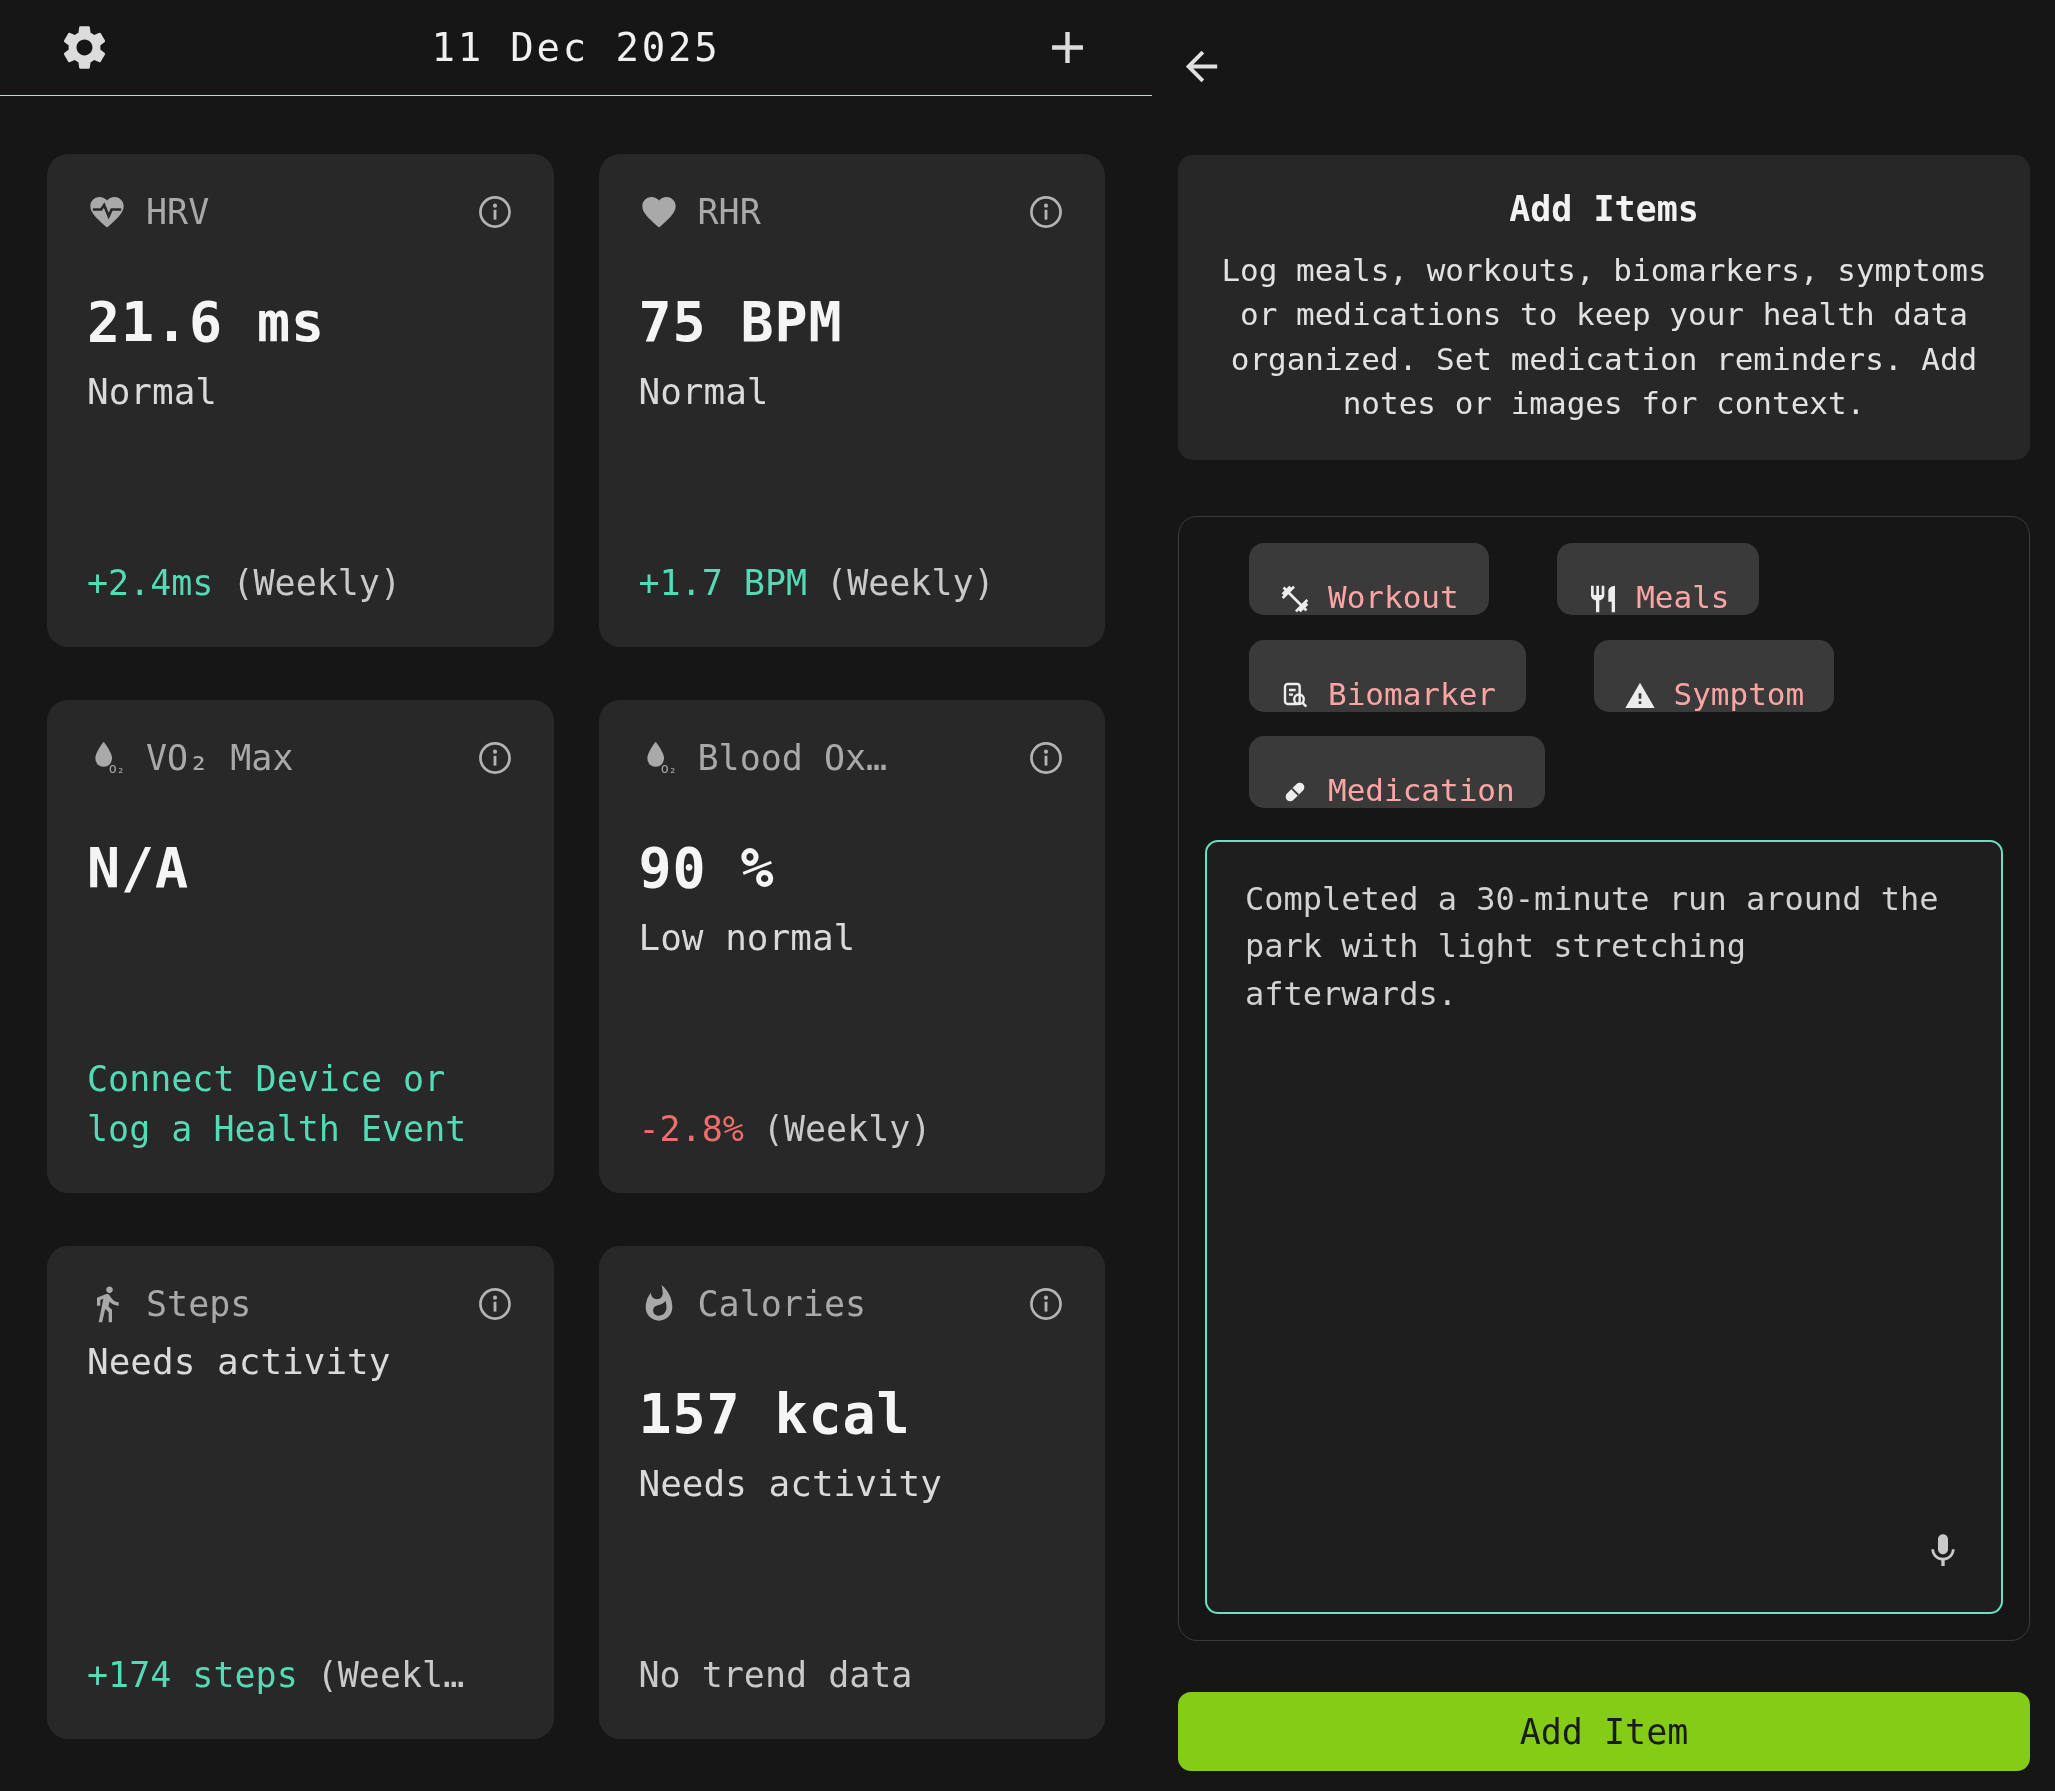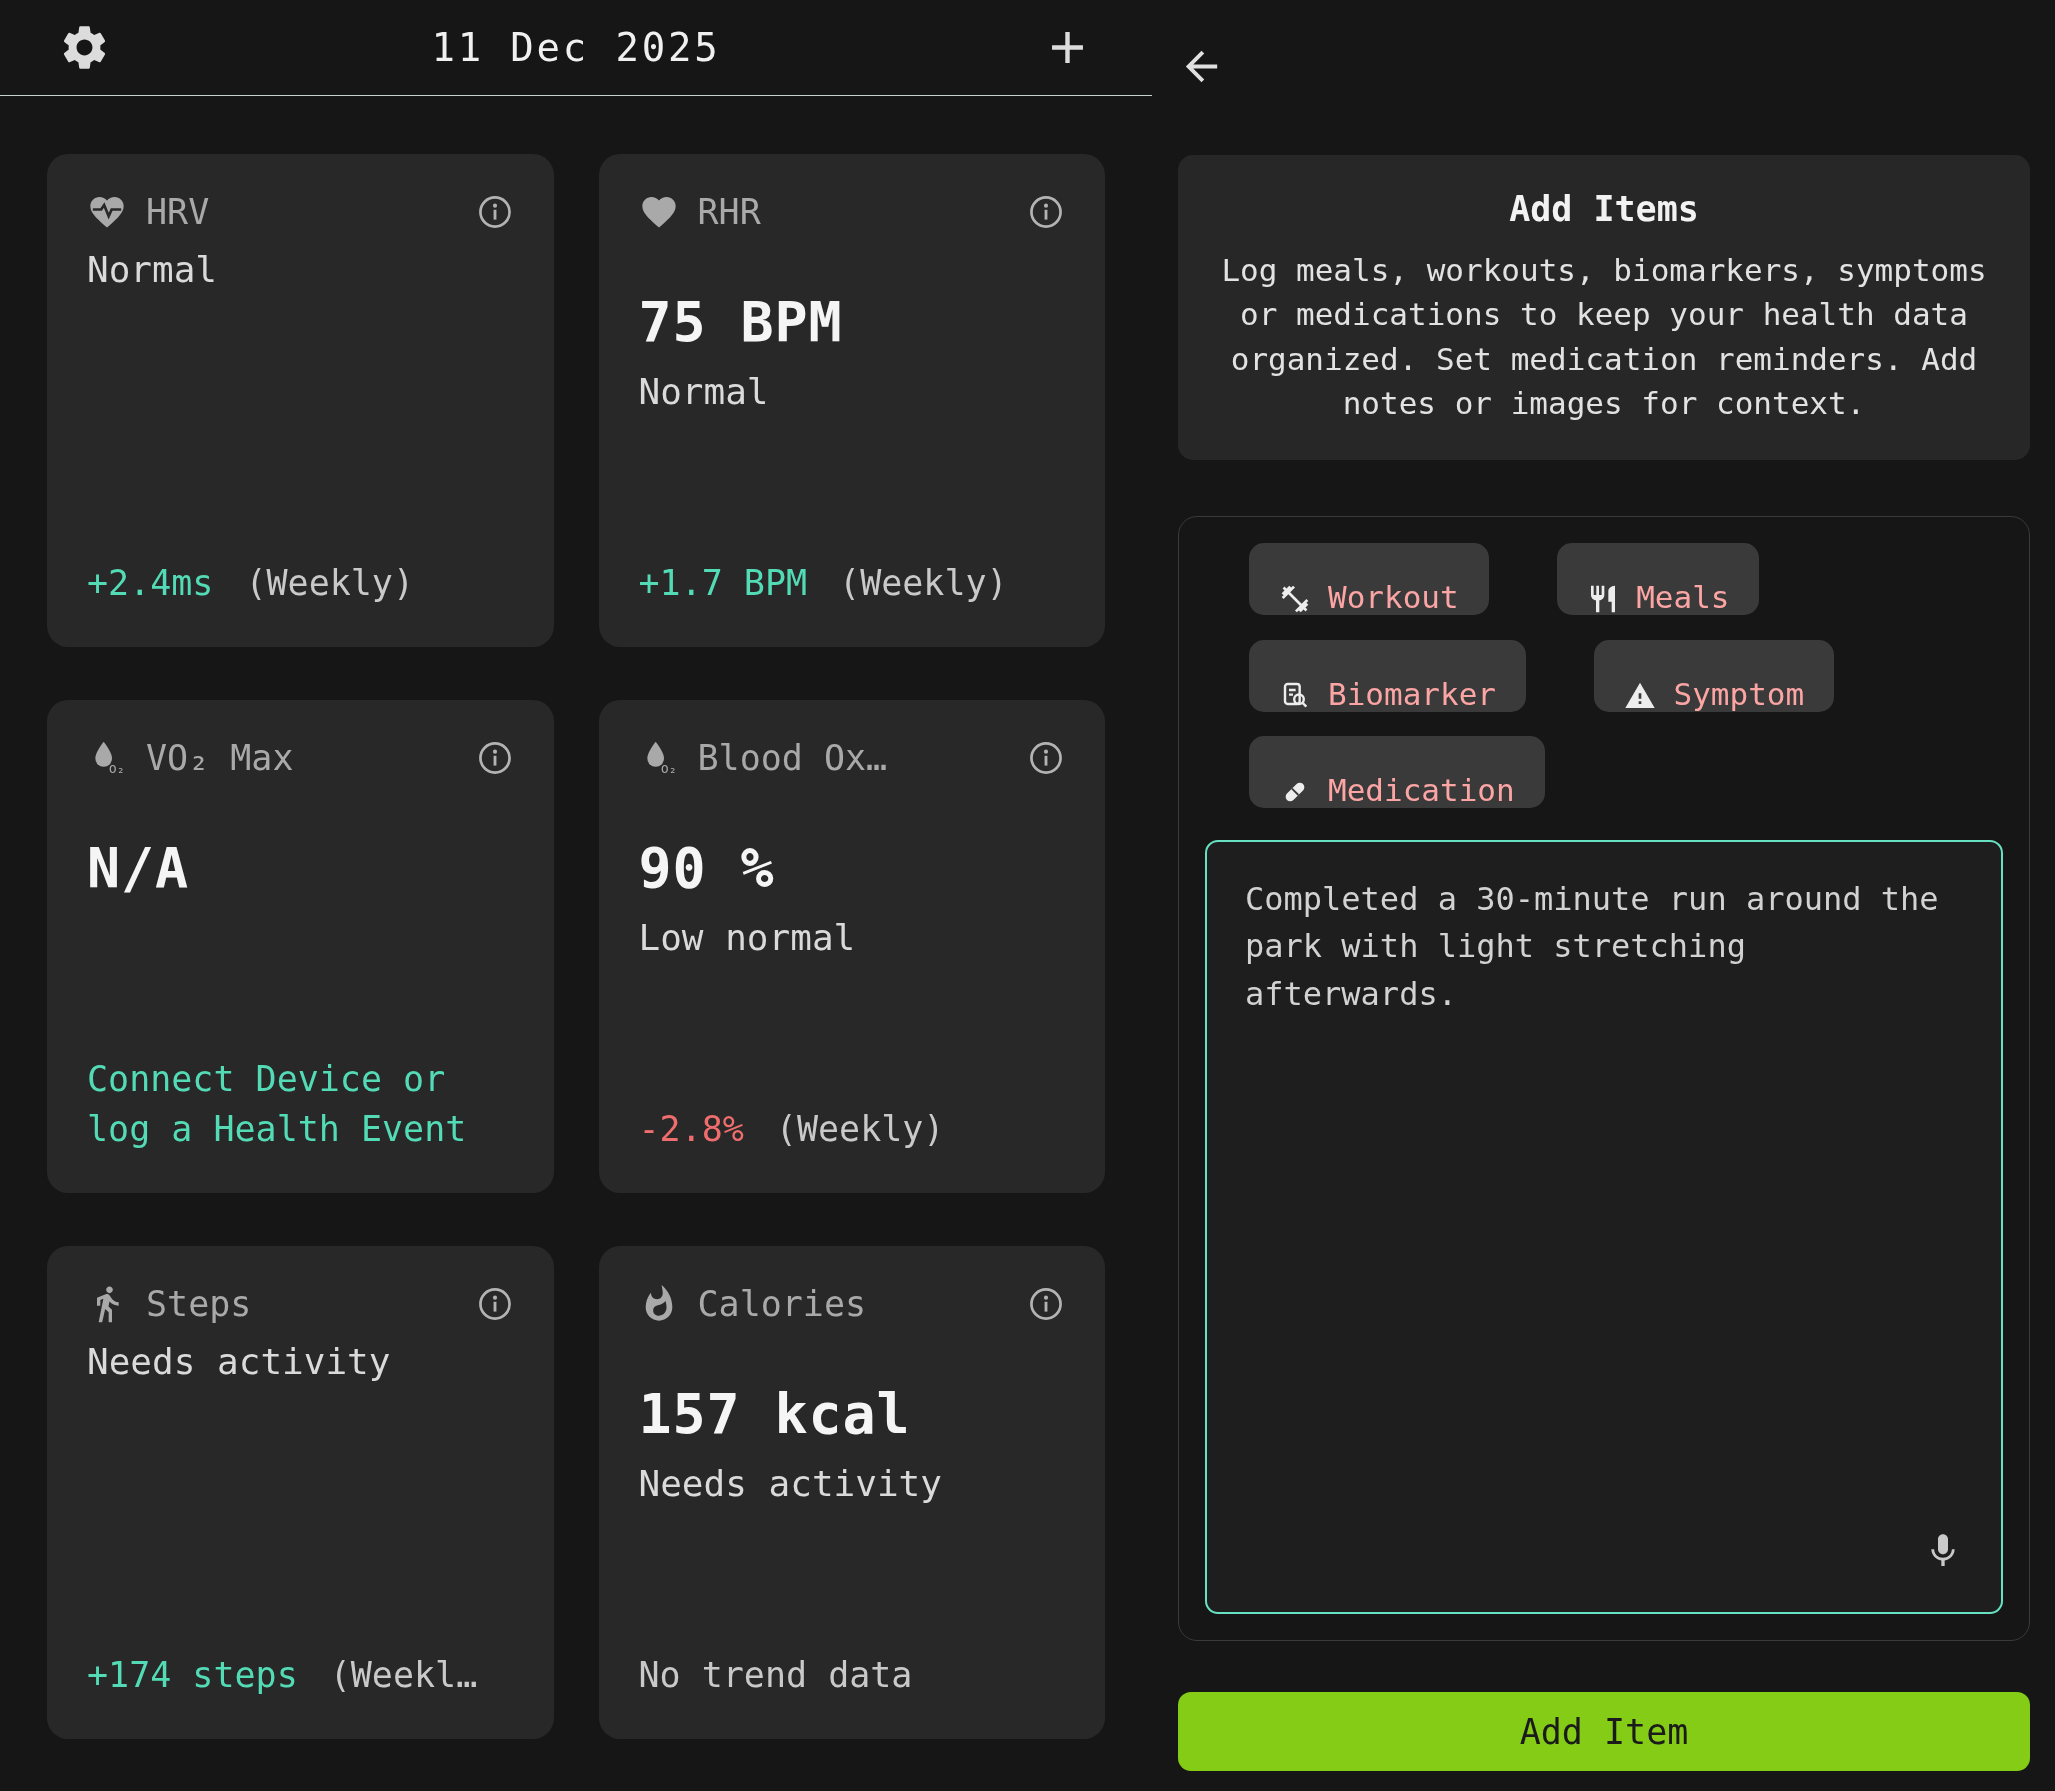--- a/index.html
+++ b/index.html
@@ -33,21 +33,21 @@
   .card {
     background:#282828; border-radius:21px;
     padding:38px 40px; display:flex; flex-direction:column;
   }
   .card-top { display:flex; align-items:center; gap:19px; color:#a9a9a9; }
   .card-icon { width:40px; height:40px; flex:none; }
   .card-label { font-size:35px; flex:1; white-space:nowrap; overflow:hidden; }
   .info-btn { width:38px; height:38px; flex:none; color:#b3b3b3; background:none; border:none; cursor:pointer; }
   .card-value { margin-top:58px; font-size:55px; font-weight:700; color:#f5f5f5; letter-spacing:0.9px; }
   .card-status { margin-top:17px; font-size:36px; color:#dadada; min-height:0; }
-  .card-trend { margin-top:auto; font-size:35px; line-height:1.45; display:flex; gap:32px; flex-wrap:wrap; }
+  .card-trend { margin-top:auto; font-size:35px; line-height:1.45; display:flex; gap:19px; flex-wrap:wrap; }
   .trend-pos { color:#53dbb6; }
   .trend-neg { color:#ef6d6d; }
   .trend-muted { color:#c9c9c9; }
   .trend-link { color:#53dbb6; cursor:pointer; }
 
   
   .right-panel { flex:1; display:flex; flex-direction:column; padding:0 26px; }
   .right-header { height:132px; flex:none; display:flex; align-items:center; }
   .back-btn { width:47px; height:47px; color:#e0e0e0; background:none; border:none; cursor:pointer; }
 
@@ -134,20 +134,21 @@
           <button class="info-btn">
             <span>
               <svg viewBox="0 0 24 24">
                   <circle cx="12" cy="12" r="9.2" fill="none" stroke="currentColor" stroke-width="1.7"></circle>
                   <circle cx="12" cy="8" r="1.3" fill="currentColor"></circle>
                   <rect x="11.1" y="10.6" width="1.8" height="6.2" fill="currentColor"></rect>
                 </svg>
             </span>
           </button>
         </div>
+        <div class="card-value">21.6 ms</div>
         <div class="card-status">Normal</div>
         <div class="card-trend">
           <span class="trend-pos">+2.4ms</span>
           <span class="trend-muted">(Weekly)</span>
         </div>
       </div>
 
       <div class="card">
         <div class="card-top">
           <span class="card-icon">

